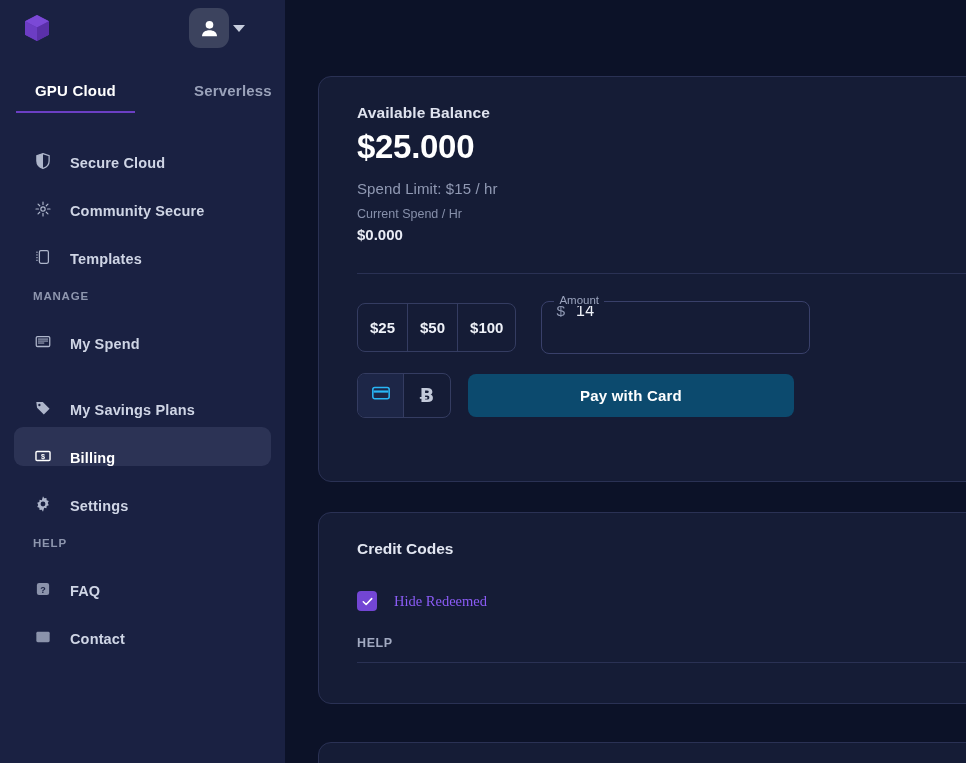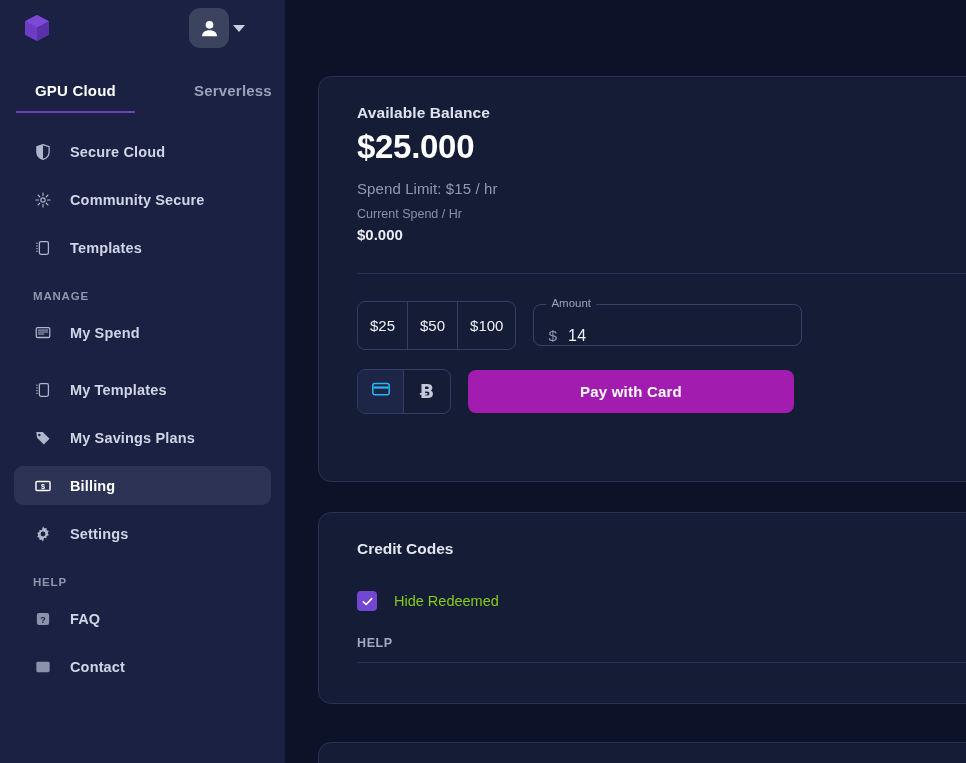--- a/index.html
+++ b/index.html
@@ -55,21 +55,21 @@
   .tab.active { color: #ffffff; }
   .tab.inactive { color: #9aa2ba; }
   .tab.active::after {
     content: ""; position: absolute; left: -19px; right: -19px; bottom: 0;
     height: 2px; background: #6b3fc4;
   }
 
   
   .nav { margin-top: 19px; }
   .nav-item {
-    display: flex; align-items: center; gap: 17px;
+    display: flex; align-items: flex-end; gap: 17px;
     height: 39px; margin: 0 14px; padding: 0 19px;
     border-radius: 9px; cursor: pointer;
     color: #cfd5e5; font-size: 14.5px; font-weight: bold;
     letter-spacing: .15px;
   }
   .nav-item.active { background: #2c3355; color: #fff; }
   .nav-item .ic { width: 20px; height: 20px; flex: 0 0 20px;
     display: flex; align-items: center; justify-content: center; }
   .nav-gap { height: 9px; }
   .nav-section {
@@ -115,30 +115,30 @@
   .cur-spend-val { color: #e9ecf5; font-size: 15px; font-weight: bold; margin-top: 5px; }
 
   .hr { height: 1px; background: #2a3154; margin: 30px 0 0 0; }
 
   
   .amount-row { display: flex; align-items: center; margin-top: 27px; gap: 17px; }
   .preset-group { display: flex; border: 1px solid #343c61; border-radius: 8px; overflow: hidden; }
   .preset {
     min-width: 49px; height: 47px; padding: 0 12px;
     display: flex; align-items: center; justify-content: center;
-    color: #eef1f8; font-size: 15px; font-weight: normal;
+    color: #eef1f8; font-size: 15px; font-weight: bold;
     cursor: pointer; border-right: 1px solid #343c61;
     background: transparent;
   }
   .preset:last-child { border-right: none; }
 
   .amount-field {
-    position: relative; width: 269px; height: 42px;
+    position: relative; width: 269px; height: 53px;
     border: 1px solid #39406a; border-radius: 8px;
-    display: flex; align-items: flex-end; padding: 0 14px; gap: 11px;
+    display: flex; align-items: flex-start; padding: 0 14px; gap: 11px; margin-left: 8px;
   }
   .amount-legend {
     position: absolute; top: -8px; left: 12px;
     background: #151c36; padding: 0 5px;
     color: #9aa3bd; font-size: 11.5px;
   }
   .amt-dollar { color: #8e97b2; font-size: 15.5px; }
   .amt-value { color: #eef1f8; font-size: 16px; letter-spacing: .2px; }
 
   
@@ -147,34 +147,34 @@
   .pay-opt {
     width: 46px; height: 43px;
     display: flex; align-items: center; justify-content: center;
     cursor: pointer; border-right: 1px solid #343c61;
   }
   .pay-opt:last-child { border-right: none; }
   .pay-opt.selected { background: #1d2647; }
   .btc-glyph { color: #c3cada; font-size: 19px; font-weight: bold; font-family: "DejaVu Sans", sans-serif; }
   .pay-btn {
     flex: 0 0 326px; height: 43px;
-    background: #a21caf; border: none; border-radius: 8px;
+    background: #0c4a6e; border: none; border-radius: 8px;
     color: #fff; font-size: 15px; font-weight: bold;
     font-family: "Liberation Sans", sans-serif;
     cursor: pointer; letter-spacing: .2px;
   }
 
   
   .sec-title { color: #e2e6f1; font-size: 15.5px; font-weight: bold; }
   .check-row { display: flex; align-items: center; gap: 17px; margin-top: 33px; }
   .checkbox {
     width: 20px; height: 20px; border-radius: 4px; background: #7346d4;
     display: flex; align-items: center; justify-content: center; cursor: pointer;
   }
-  .check-label { color: #84cc16; font-size: 14.5px; }
+  .check-label { color: #8b5cf6; font-size: 14.5px; font-family: Liberation Serif, serif; }
   .table-head {
     margin-top: 25px; padding-bottom: 12px;
     border-bottom: 1px solid #2a3154;
     color: #a2aac1; font-size: 12.5px; font-weight: bold; letter-spacing: .6px;
   }
 </style>
 </head>
 <body>
 
 <div class="app">
@@ -264,34 +264,20 @@
                 <rect x="4.4" y="10.6" width="7" height="1.1"></rect>
               </g>
           </svg>
         </span>
         <span>My Spend</span>
       </div>
       <div class="nav-gap"></div>
 
       <div class="nav-gap"></div>
 
-      <div class="nav-item">
-        <span class="ic">
-          <svg viewBox="0 0 20 20" width="18" height="18">
-            <rect x="6" y="3" width="10" height="14" rx="1.6" fill="none" stroke="#aeb6cb" stroke-width="1.4"></rect>
-            <g fill="#aeb6cb">
-                <rect x="2.6" y="4" width="1.4" height="1.4"></rect>
-                <rect x="2.6" y="7" width="1.4" height="1.4"></rect>
-                <rect x="2.6" y="10" width="1.4" height="1.4"></rect>
-                <rect x="2.6" y="13" width="1.4" height="1.4"></rect>
-              </g>
-          </svg>
-        </span>
-        <span>My Templates</span>
-      </div>
       <div class="nav-gap"></div>
 
       <div class="nav-item">
         <span class="ic">
           <svg viewBox="0 0 20 20" width="18" height="18">
             <path d="M2.6 3.4h7.2l7.5 7.5-6.4 6.4-7.5-7.5z" fill="#aeb6cb"></path>
             <circle cx="6" cy="6.7" r="1.3" fill="#1a2142"></circle>
           </svg>
         </span>
         <span>My Savings Plans</span>

